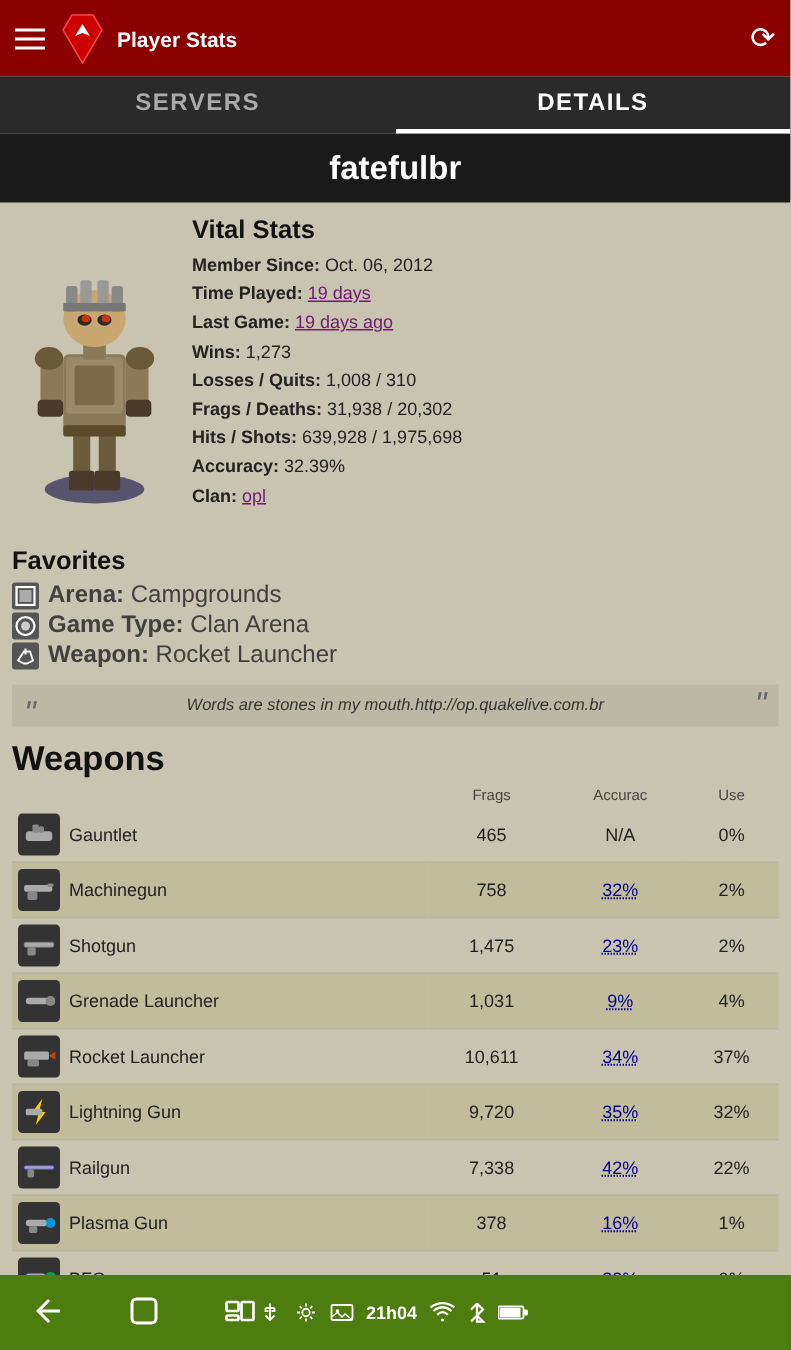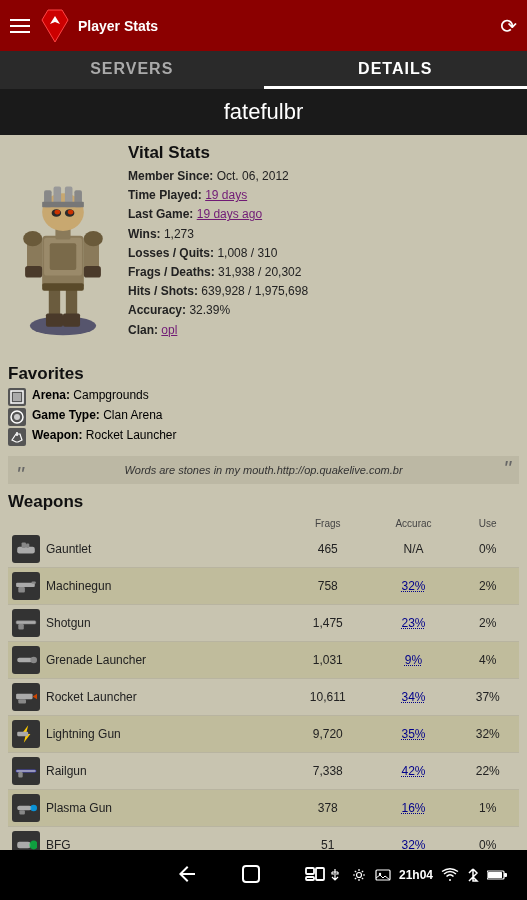--- a/index.html
+++ b/index.html
@@ -12,62 +12,62 @@
     .header-title { color: white; font-size: 14px; font-weight: bold; flex: 1; }
     .refresh-icon { color: white; font-size: 20px; cursor: pointer; }
 
     
     .nav-tabs { display: flex; background: #2a2a2a; height: 38px; }
     .nav-tab { flex: 1; display: flex; align-items: center; justify-content: center; color: #aaa; font-size: 16px; font-weight: bold; letter-spacing: 1px; cursor: pointer; border-bottom: 3px solid transparent; }
     .nav-tab.active { color: white; border-bottom: 3px solid white; }
 
     
     .username-banner { background: #1a1a1a; padding: 10px; text-align: center; }
-    .username-banner span { color: white; font-size: 22px; font-weight: normal; }
+    .username-banner span { color: white; font-size: 22px; font-weight: bold; }
 
     
     .main-content { background: #c8c4b0; padding: 8px; overflow-y: auto; height: calc(900px - 51px - 38px - 42px - 50px); }
 
     
     .vital-section { display: flex; gap: 10px; margin-bottom: 24px; }
     .player-avatar { width: 110px; flex-shrink: 0; display: flex; align-items: flex-end; justify-content: center; }
     .player-avatar svg { width: 100px; height: 180px; }
     .vital-info { flex: 1; }
     .section-title { font-size: 17px; font-weight: bold; color: #111; margin-bottom: 4px; }
     .stat-line { font-size: 12px; color: #222; line-height: 1.6; }
     .stat-label { font-weight: bold; }
     .stat-link { color: #701a75; text-decoration: underline; }
 
     
     .favorites-section { margin-bottom: 10px; }
-    .fav-item { display: flex; gap: 6px; font-size: 12px; color: #000000; margin: 2px 0; }
+    .fav-item { display: flex; gap: 6px; font-size: 16px; color: #404040; margin: 2px 0; }
     .fav-icon { width: 18px; height: 18px; background: #555; border-radius: 2px; flex-shrink: 0; display: flex; align-items: center; justify-content: center; }
 
     
     .quote-section { background: #bcb8a4; padding: 8px 20px; margin-bottom: 8px; font-size: 11px; color: #333; font-style: italic; text-align: center; position: relative; }
     .quote-mark-l { position: absolute; left: 8px; top: 6px; font-size: 22px; color: #666; }
     .quote-mark-r { position: absolute; right: 8px; bottom: 2px; font-size: 22px; color: #666; }
 
     
     .weapons-section { }
-    .weapons-title { font-size: 17px; font-weight: bold; color: #111; margin-bottom: 4px; }
+    .weapons-title { font-size: 23px; font-weight: bold; color: #111; margin-bottom: 4px; }
     .weapons-table { width: 100%; border-collapse: collapse; }
     .weapons-table thead tr th { font-size: 10px; color: #444; font-weight: normal; padding: 2px 4px; text-align: left; }
     .weapons-table thead tr th:not(:first-child) { text-align: center; }
     .weapons-table tbody tr { border-bottom: 1px solid #b8b4a0; }
     .weapons-table tbody tr:nth-child(even) { background: #c0bc9c; }
     .weapons-table tbody tr td { padding: 4px 4px; font-size: 12px; color: #222; vertical-align: middle; }
     .weapons-table tbody tr td:not(:first-child) { text-align: center; }
     .weapon-cell { display: flex; align-items: center; gap: 6px; }
     .weapon-icon { width: 28px; height: 28px; background: #333; border-radius: 3px; flex-shrink: 0; display: flex; align-items: center; justify-content: center; }
     .weapon-icon svg { width: 22px; height: 22px; }
     .accuracy-val { text-decoration: underline; text-decoration-style: dotted; color: #00008b; }
 
     
-    .status-bar { position: absolute; bottom: 0; left: 0; right: 0; height: 50px; background: #000000; display: flex; align-items: center; justify-content: flex-end; padding: 0 20px; }
+    .status-bar { position: absolute; bottom: 0; left: 0; right: 0; height: 50px; background: #4d7c0f; display: flex; align-items: center; justify-content: flex-start; padding: 0 20px; }
     .status-bar-nav { display: flex; gap: 40px; align-items: center; }
     .status-icons { display: flex; align-items: center; gap: 8px; color: white; font-size: 11px; }
   </style>
 </head>
 <body>
 
 <div class="header">
   <div class="hamburger">
     <span></span>
       <span></span>

